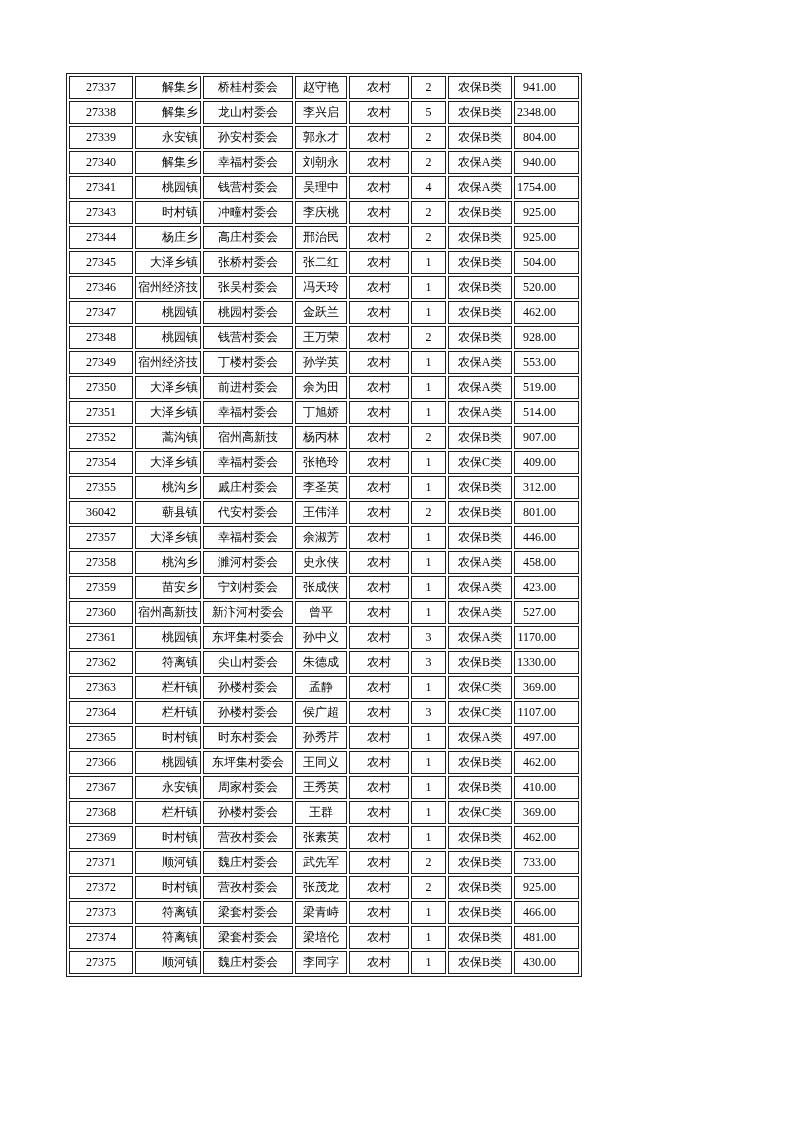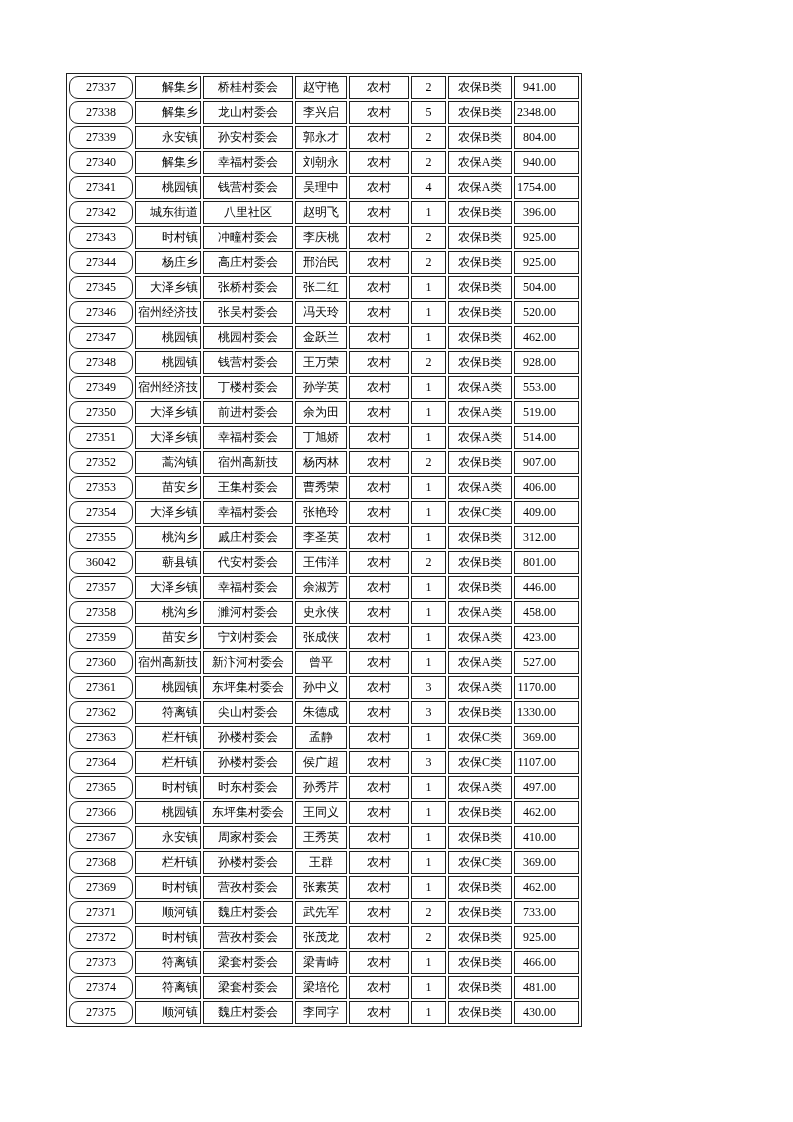--- a/index.html
+++ b/index.html
@@ -40,21 +40,21 @@
   
   col.c1 { width: 64px; }
   col.c2 { width: 61px; }
   col.c3 { width: 90px; }
   col.c4 { width: 52px; }
   col.c5 { width: 60px; }
   col.c6 { width: 35px; }
   col.c7 { width: 64px; }
   col.c8 { width: 52px; }
   
-  table.sheet td:nth-child(1) { text-align: center; border-radius: 9px; }
+  table.sheet td:nth-child(1) { text-align: center; }
   table.sheet td:nth-child(2) { text-align: right; }
   table.sheet td:nth-child(3) { text-align: center; }
   table.sheet td:nth-child(4) { text-align: center; }
   table.sheet td:nth-child(5) { text-align: center; }
   table.sheet td:nth-child(6) { text-align: center; }
   table.sheet td:nth-child(7) { text-align: center; margin-left: 32px; }
   table.sheet td:nth-child(8) { text-align: right; padding-right: 22px; }
 </style>
 </head>
 <body>
@@ -116,30 +116,20 @@
           <td>27341</td>
           <td>桃园镇</td>
           <td>钱营村委会</td>
           <td>吴理中</td>
           <td>农村</td>
           <td>4</td>
           <td>农保A类</td>
           <td>1754.00</td>
         </tr>
         <tr>
-          <td>27342</td>
-          <td>城东街道</td>
-          <td>八里社区</td>
-          <td>赵明飞</td>
-          <td>农村</td>
-          <td>1</td>
-          <td>农保B类</td>
-          <td>396.00</td>
-        </tr>
-        <tr>
           <td>27343</td>
           <td>时村镇</td>
           <td>冲疃村委会</td>
           <td>李庆桃</td>
           <td>农村</td>
           <td>2</td>
           <td>农保B类</td>
           <td>925.00</td>
         </tr>
         <tr>
@@ -224,30 +214,20 @@
         </tr>
         <tr>
           <td>27352</td>
           <td>蒿沟镇</td>
           <td>宿州高新技</td>
           <td>杨丙林</td>
           <td>农村</td>
           <td>2</td>
           <td>农保B类</td>
           <td>907.00</td>
-        </tr>
-        <tr>
-          <td>27353</td>
-          <td>苗安乡</td>
-          <td>王集村委会</td>
-          <td>曹秀荣</td>
-          <td>农村</td>
-          <td>1</td>
-          <td>农保A类</td>
-          <td>406.00</td>
         </tr>
         <tr>
           <td>27354</td>
           <td>大泽乡镇</td>
           <td>幸福村委会</td>
           <td>张艳玲</td>
           <td>农村</td>
           <td>1</td>
           <td>农保C类</td>
           <td>409.00</td>

